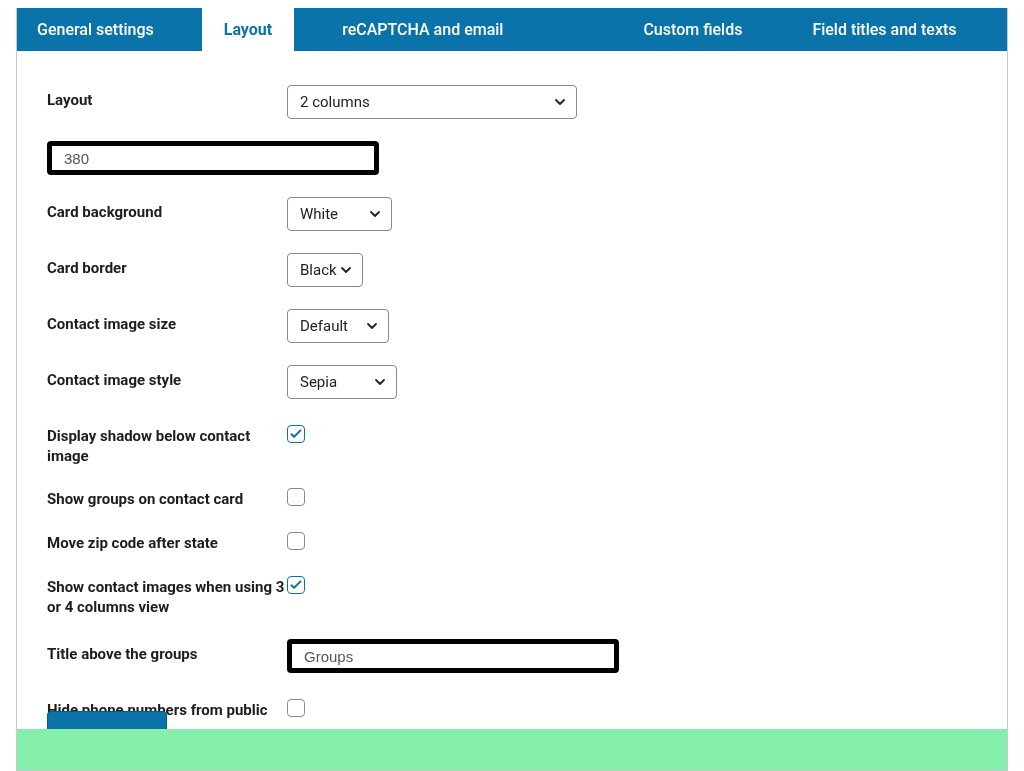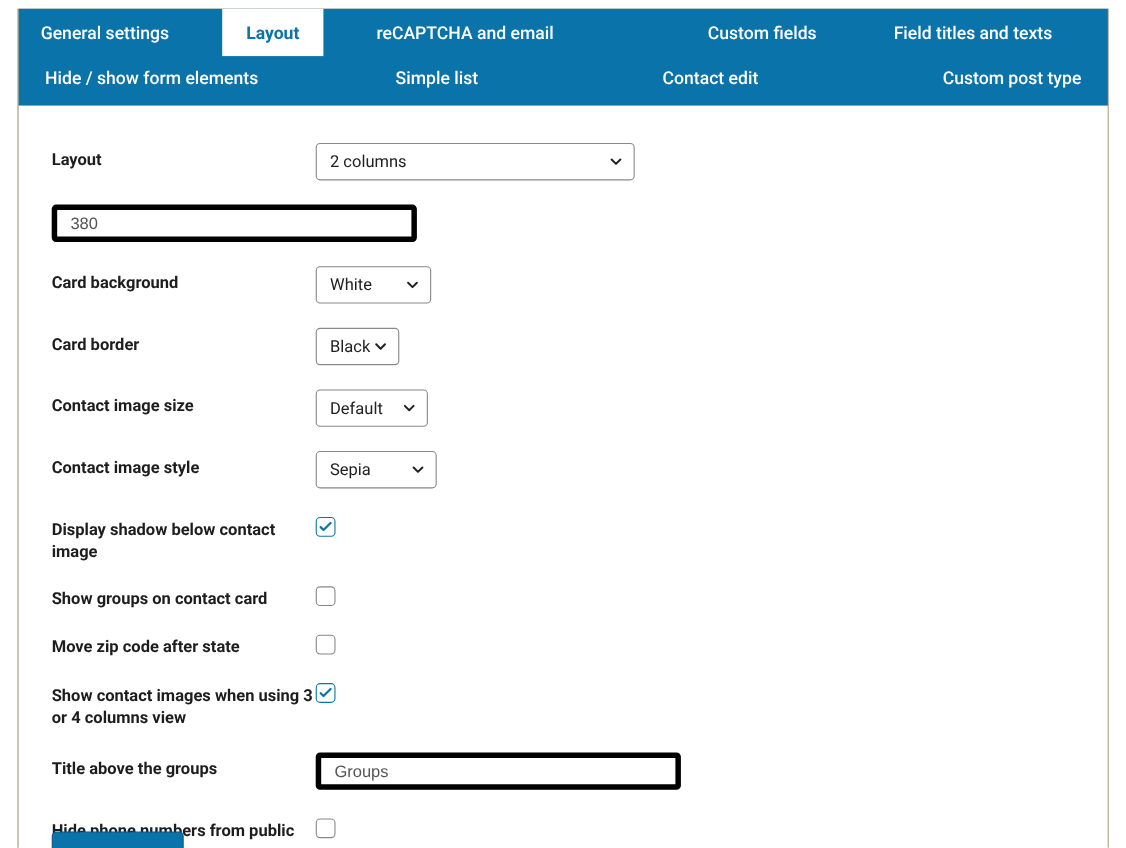--- a/index.html
+++ b/index.html
@@ -16,21 +16,21 @@
     position: relative;
     overflow: hidden;
   }
   .frame {
     position: absolute;
     left: 16px;
     right: 16px;
     top: 8px;
     bottom: 0;
     border: 1px solid #c9c9c9;
-    background: #a16207;
+    background: #86efac;
     border-top: none;
   }
   
   .tabs {
     background: #0a73aa;
     color: #fff;
     font-size: 16px;
   }
   .tab-row {
     display: flex;
@@ -170,29 +170,20 @@
         <div class="gap-md"></div>
         <div class="tab active">Layout</div>
         <div class="gap-md"></div>
         <div class="tab">reCAPTCHA and email</div>
         <div class="gap-lg"></div>
         <div class="gap-lg"></div>
         <div class="tab">Custom fields</div>
         <div class="gap-md"></div>
         <div class="tab">Field titles and texts</div>
       </div>
-      <div class="tab-row row2">
-        <div class="tab" style="padding-left:24px">Hide / show form elements</div>
-        <div class="gap-md"></div>
-        <div class="tab">Simple list</div>
-        <div class="gap-lg"></div>
-        <div class="tab">Contact edit</div>
-        <div class="gap-lg"></div>
-        <div class="tab">Custom post type</div>
-      </div>
     </div>
 
     <div class="content">
 
       <div class="form-row">
         <div class="label">Layout</div>
         <div class="control">
           <div class="select w-wide">
             <span>2 columns</span>
             <span class="chevron">

